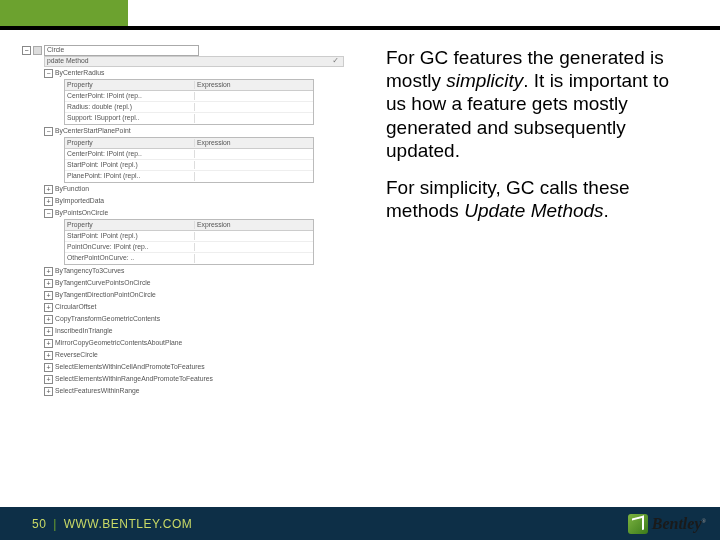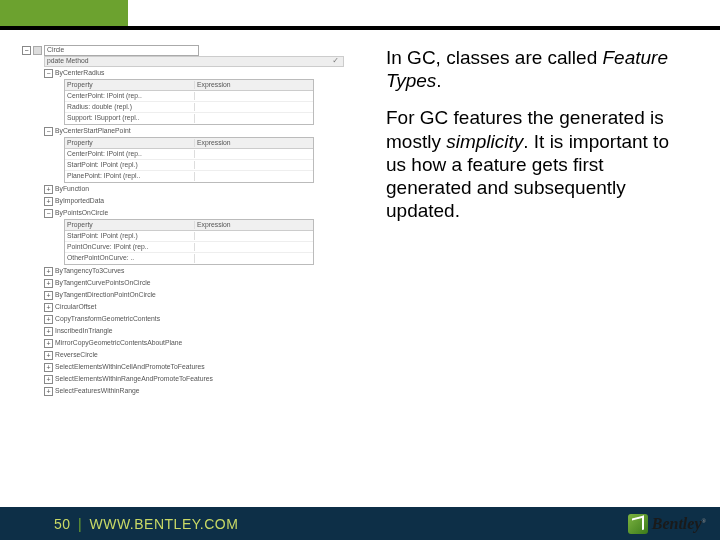--- a/index.html
+++ b/index.html
@@ -27,21 +27,21 @@
   .prop-table .hdr, .prop-table .prow { display: flex; height: 11px; align-items: center; }
   .prop-table .hdr { background: #f0f0f0; border-bottom: 1px solid #ccc; }
   .prop-table .c1 { width: 130px; padding-left: 2px; border-right: 1px solid #ddd; }
   .prop-table .c2 { width: 118px; padding-left: 2px; }
   .prop-table .prow { border-bottom: 1px solid #eee; }
   .prop-table .prow:last-child { border-bottom: none; }
   .list-row { margin-left: 22px; display: flex; align-items: center; height: 12px; }
   .list-row .exp { width: 9px; height: 9px; border: 1px solid #888; background: #fff; font-size: 7px; line-height: 7px; text-align: center; margin-right: 2px; }
   .list-row .txt { white-space: nowrap; }
   .footer { position: absolute; bottom: 0; left: 0; width: 100%; height: 33px; background: #0d2f47; display: flex; align-items: center; }
-  .footer .pg { color: #c9d966; font-size: 14px; padding-left: 22px; letter-spacing: 0.5px; margin-left: 32px; }
+  .footer .pg { color: #c9d966; font-size: 12px; padding-left: 32px; letter-spacing: 0.5px; }
   .footer .pg .num { color: #c9d966; }
   .footer .pg .sep { color: #6CA22F; padding: 0 3px; }
   .footer .pg .url { color: #c9d966; }
   .logo { position: absolute; right: 14px; bottom: 6px; display: flex; align-items: center; gap: 4px; }
   .logo-mark { width: 20px; height: 20px; background: linear-gradient(135deg,#7db441,#3b7a1a); border-radius: 3px; position: relative; }
   .logo-mark::after { content: ""; position: absolute; top: 3px; left: 4px; width: 10px; height: 12px; border: 2px solid #fff; border-left: none; border-bottom: none; transform: skewY(-15deg); }
   .logo-text { font-family: Georgia, 'Times New Roman', serif; font-style: italic; font-weight: bold; font-size: 16px; color: #1a1a1a; }
   .logo-tm { font-size: 6px; color: #888; vertical-align: super; }
 </style>
 </head>
@@ -190,22 +190,22 @@
           </div>
         <div class="list-row">
             <span class="exp">+</span>
             <span class="txt">SelectFeaturesWithinRange</span>
           </div>
 
       </div>
     </div>
 
     <div class="right">
-      <p><span>In GC, classes are called </span><span class="italic">Feature Types</span><span>.</span></p>
-      <p><span>For GC features the generated is mostly </span><span class="italic">simplicity</span><span>. It is important to us how a feature gets first generated and subsequently updated.</span></p>
+      <p><span>For GC features the generated is mostly </span><span class="italic">simplicity</span><span>. It is important to us how a feature gets mostly generated and subsequently updated.</span></p>
+      <p><span>For simplicity, GC calls these methods </span><span class="italic">Update Methods</span><span>.</span></p>
     </div>
 
   </div>
 
   <div class="footer">
     <div class="pg">
       <span class="num">50</span>
       <span class="sep">|</span>
       <span class="url">WWW.BENTLEY.COM</span>
     </div>

